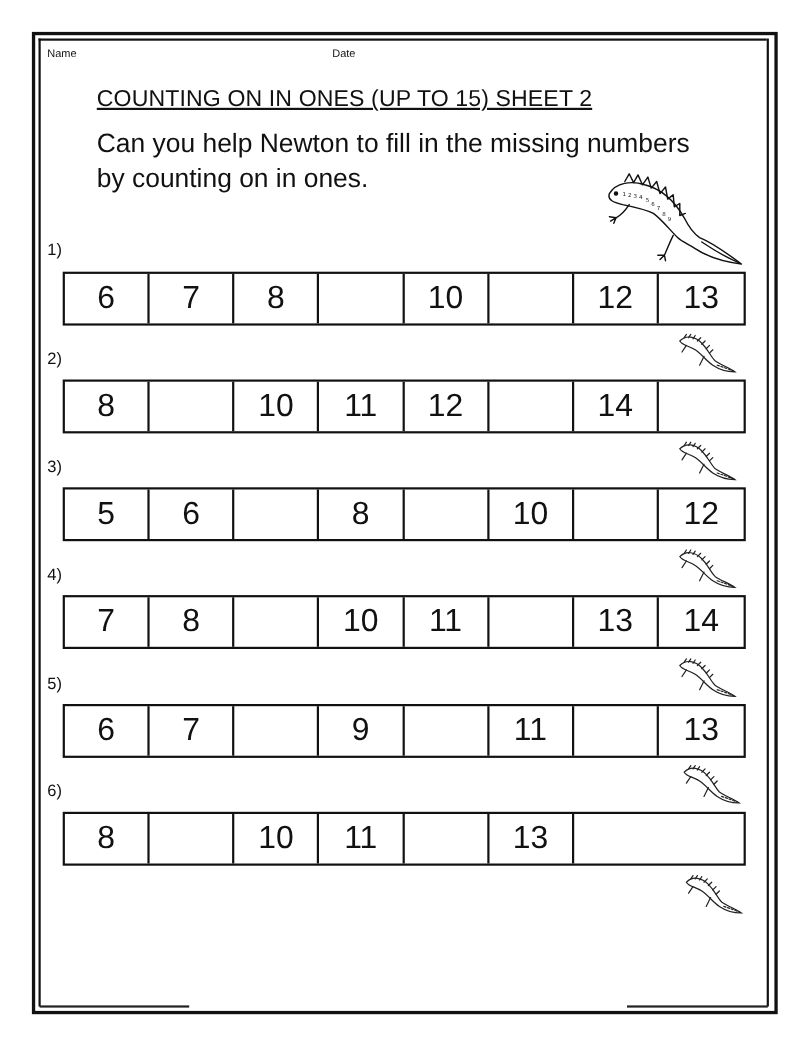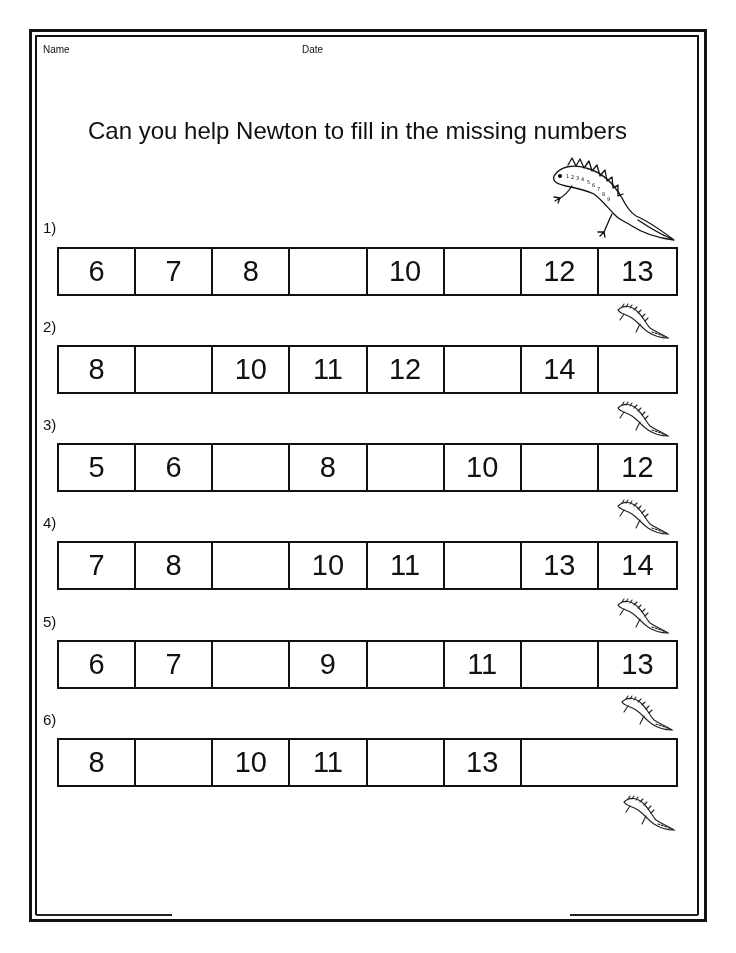--- a/index.html
+++ b/index.html
@@ -47,21 +47,23 @@
   <div class="border-outer"></div>
   <div class="border-inner-top"></div>
   <div class="border-inner-left"></div>
   <div class="border-inner-right"></div>
   <div class="sig-line sig-left"></div>
   <div class="sig-line sig-right"></div>
 
   <span class="lbl-small name-label">Name</span>
   <span class="lbl-small date-label">Date</span>
 
+  <div class="title">COUNTING ON IN ONES (UP TO 15) SHEET 2</div>
   <div class="instr instr-1">Can you help Newton to fill in the missing numbers</div>
+  <div class="instr instr-2">by counting on in ones.</div>
 
   <svg class="newt-big" viewBox="0 0 132 92">
     <g fill="none" stroke="#111" stroke-width="1.3" stroke-linejoin="round" stroke-linecap="round">
 
       <path d="M8 26 C14 16 28 14 40 18 C56 22 68 34 76 48 C80 56 84 62 90 66 C100 70 112 78 128 90 C112 88 98 84 86 76 C80 72 74 70 70 66 C62 58 56 50 48 44 C40 40 30 38 20 36 C12 34 6 32 8 26 Z"></path>
 
       <path d="M22 15 L26 8 L30 16 L34 9 L38 18 L43 11 L46 21 L51 15 L54 26 L59 20 L61 31 L66 27 L67 38 L72 35 L72 46 L77 44"></path>
 
       <path d="M26 36 C22 42 18 46 14 48"></path>
       <path d="M14 48 L8 47 M14 48 L9 51 M14 48 L12 53"></path>

